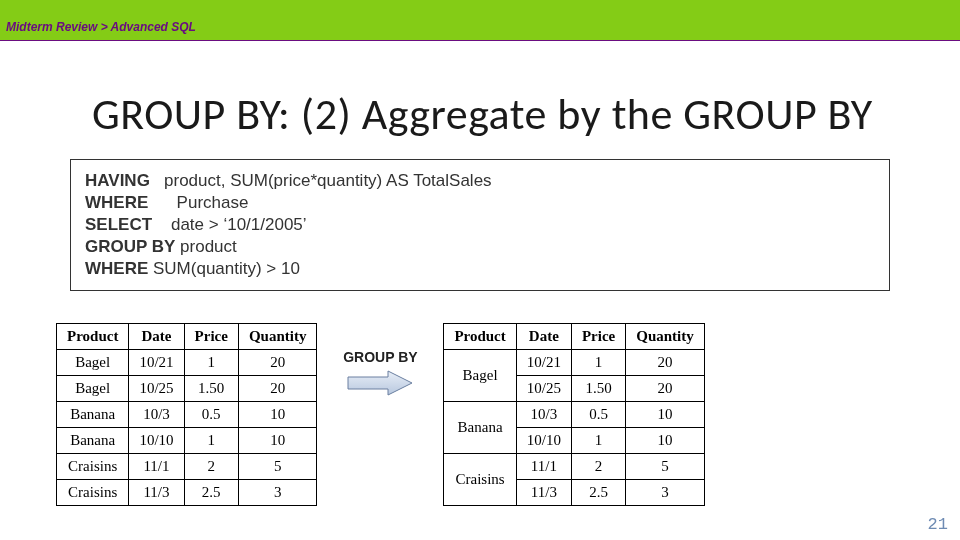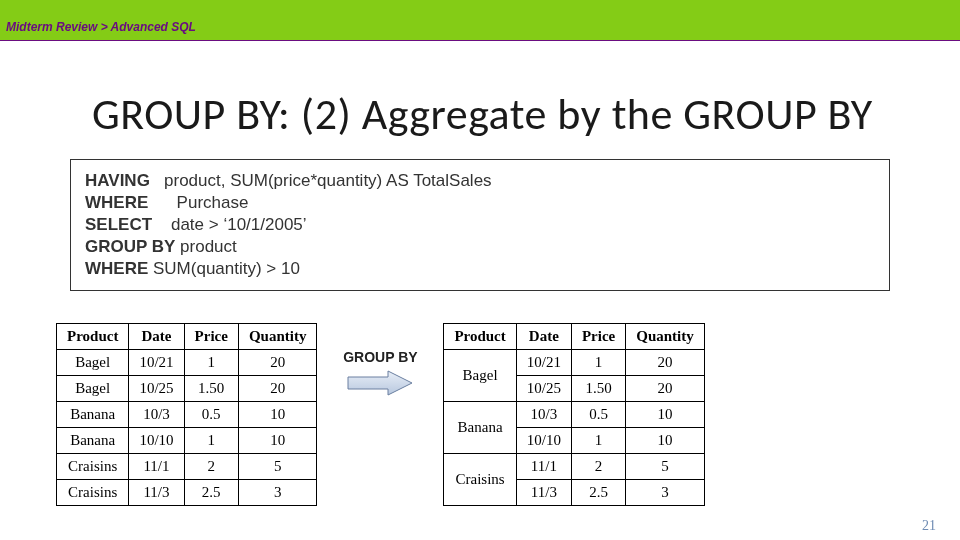--- a/index.html
+++ b/index.html
@@ -63,24 +63,24 @@
     font-family: Arial, sans-serif;
     font-weight: bold;
     font-size: 14px;
     color: #222;
     margin-bottom: 2px;
   }
   .arrow-svg { width: 72px; height: 32px; }
   .t2 .prod-col { min-width: 68px; }
   .page-num {
     position: absolute;
-    right: 24px;
+    right: 12px;
     bottom: 6px;
-    font-family: Liberation Serif, serif;
-    font-size: 14px;
+    font-family: Liberation Mono, monospace;
+    font-size: 17px;
     color: #6e8bb3;
   }
 </style>
 </head>
 <body>
 
 <div class="breadcrumb">Midterm Review  &gt;  Advanced SQL</div>
 
 <h1 class="title">GROUP BY: (2) Aggregate by the GROUP BY</h1>
 

